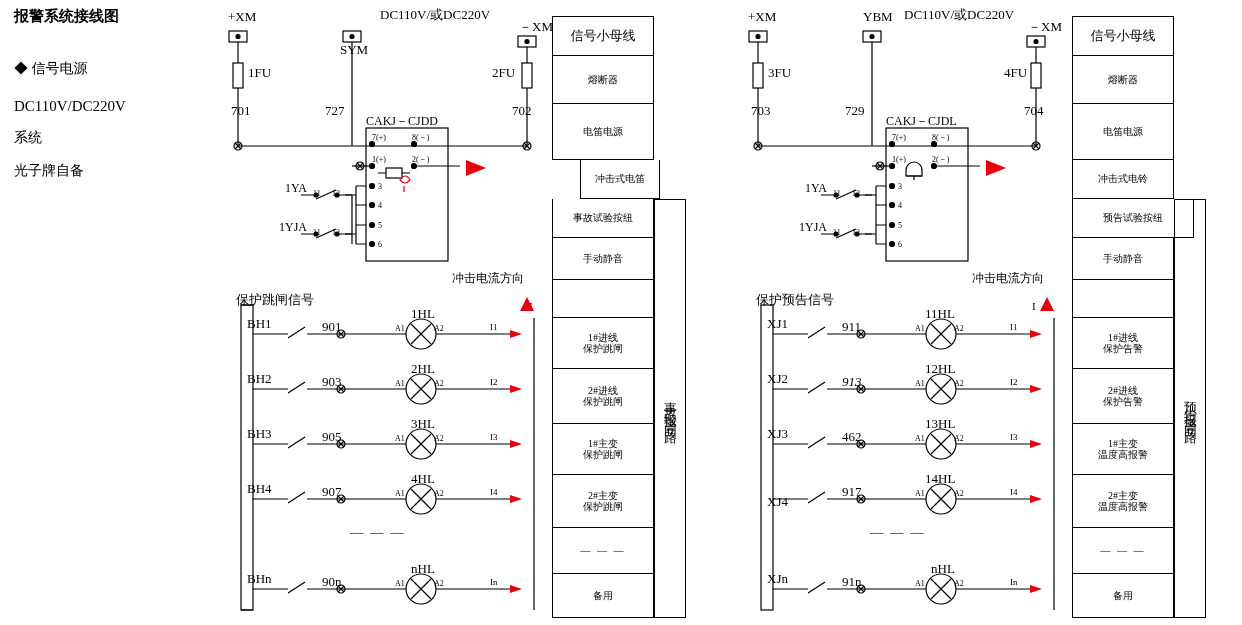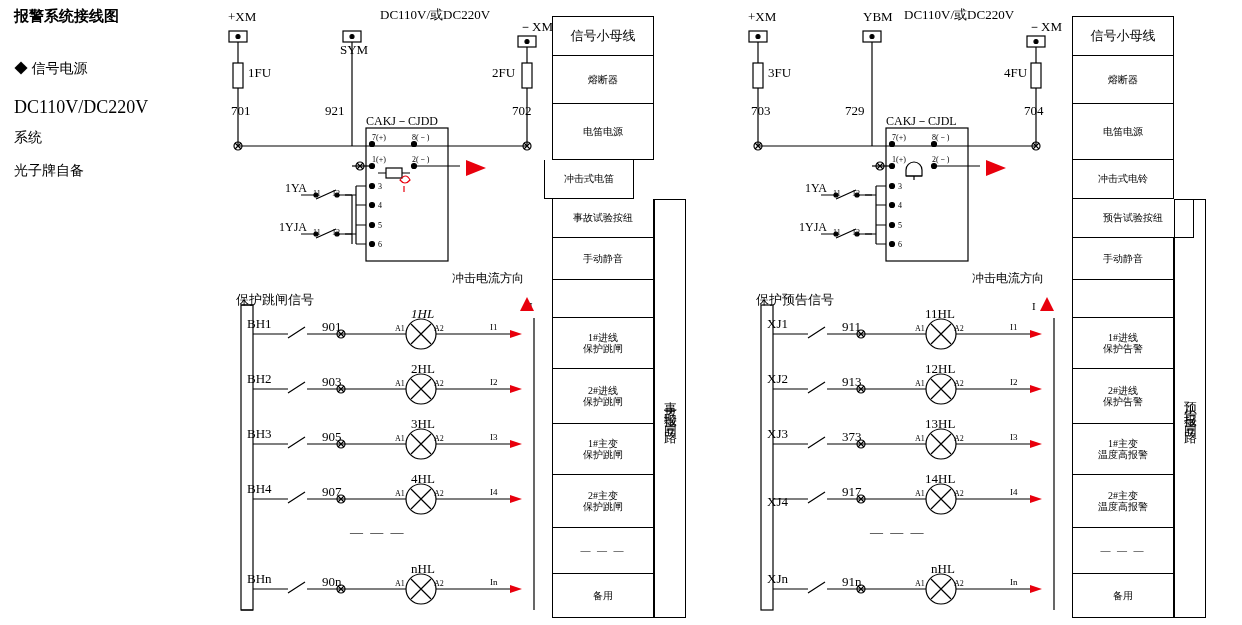--- a/index.html
+++ b/index.html
@@ -11,36 +11,36 @@
   .cell{position:absolute;box-sizing:border-box;border:1px solid #000;border-top:none;display:flex;align-items:center;justify-content:center;text-align:center;font-size:10px;line-height:1.15;}
   .cellv{position:absolute;box-sizing:border-box;border:1px solid #000;display:flex;align-items:center;justify-content:center;text-align:right;font-size:13px;}
   .vtxt{writing-mode:vertical-rl;text-orientation:upright;letter-spacing:6px;font-size:13px;}
   svg{position:absolute;top:0;left:0;overflow:visible;}
 </style>
 </head>
 <body>
 
 <div class="t title" style="left:14px;top:8px;">报警系统接线图</div>
 <div class="t" style="left:14px;top:61px;font-size:14px;">◆ 信号电源</div>
-<div class="t" style="left:14px;top:98px;font-size:18px;">DC110V/DC220V</div>
+<div class="t" style="left:14px;top:98px;font-size:15px;">DC110V/DC220V</div>
 <div class="t" style="left:14px;top:130px;font-size:14px;">系统</div>
 <div class="t" style="left:14px;top:163px;font-size:14px;">光子牌自备</div>
 
 <div>
 
   <div class="t" style="left:228px;top:10px;">+XM</div>
   <div class="t" style="left:340px;top:10px;margin-top:33px;">SYM</div>
   <div class="t" style="left:380px;top:8px;">DC110V/或DC220V</div>
   <div class="t" style="left:519px;top:20px;">－XM</div>
 
   <div class="t" style="left:248px;top:66px;">1FU</div>
   <div class="t" style="left:492px;top:66px;">2FU</div>
 
   <div class="t" style="left:231px;top:104px;">701</div>
-  <div class="t" style="left:325px;top:104px;">921</div>
+  <div class="t" style="left:325px;top:104px;">727</div>
   <div class="t" style="left:512px;top:104px;">702</div>
 
   <div class="t" style="left:366px;top:115px;font-size:12px;">CAKJ－CJDD</div>
   <div class="txs" style="left:372px;top:134px;">7(+)</div>
   <div class="txs" style="left:412px;top:134px;">8(－)</div>
   <div class="txs" style="left:372px;top:156px;">1(+)</div>
   <div class="txs" style="left:412px;top:156px;">2(－)</div>
   <div class="txs" style="left:378px;top:183px;">3</div>
   <div class="txs" style="left:378px;top:202px;">4</div>
   <div class="txs" style="left:378px;top:222px;">5</div>
@@ -52,21 +52,21 @@
   <div class="ts" style="left:279px;top:221px;font-size:12px;">1YJA</div>
   <div class="txs" style="left:313px;top:229px;">11</div>
   <div class="txs" style="left:332px;top:229px;">12</div>
 
   <div class="ts" style="left:452px;top:272px;font-size:12px;">冲击电流方向</div>
   <div class="t" style="left:236px;top:293px;">保护跳闸信号</div>
   <div class="ts" style="left:529px;top:300px;font-size:11px;">I</div>
 
   <div class="t" style="left:247px;top:317px;">BH1</div>
   <div class="t" style="left:322px;top:320px;">901</div>
-  <div class="t" style="left:411px;top:307px;font-style:italic;">1HL</div>
+  <div class="t" style="left:411px;top:307px;">1HL</div>
   <div class="txs" style="left:395px;top:325px;">A1</div>
   <div class="txs" style="left:434px;top:325px;">A2</div>
   <div class="txs" style="left:490px;top:323px;font-size:9px;">I1</div>
 
   <div class="t" style="left:247px;top:372px;">BH2</div>
   <div class="t" style="left:322px;top:375px;">903</div>
   <div class="t" style="left:411px;top:362px;">2HL</div>
   <div class="txs" style="left:395px;top:380px;">A1</div>
   <div class="txs" style="left:434px;top:380px;">A2</div>
   <div class="txs" style="left:490px;top:378px;font-size:9px;">I2</div>
@@ -90,21 +90,21 @@
   <div class="t" style="left:247px;top:572px;">BHn</div>
   <div class="t" style="left:322px;top:575px;">90n</div>
   <div class="t" style="left:411px;top:562px;">nHL</div>
   <div class="txs" style="left:395px;top:580px;">A1</div>
   <div class="txs" style="left:434px;top:580px;">A2</div>
   <div class="txs" style="left:490px;top:578px;font-size:9px;">In</div>
 
   <div class="cellv" style="left:552px;top:16px;width:102px;height:40px;">信号小母线</div>
   <div class="cell" style="left:552px;top:56px;width:102px;height:48px;">熔断器</div>
   <div class="cell" style="left:552px;top:104px;width:102px;height:56px;">电笛电源</div>
-  <div class="cell" style="left:544px;top:160px;width:90px;height:39px;">冲击式电笛</div>
+  <div class="cell" style="left:580px;top:160px;width:80px;height:39px;">冲击式电笛</div>
   <div class="cell" style="left:552px;top:199px;width:102px;height:39px;">事故试验按纽</div>
   <div class="cell" style="left:552px;top:238px;width:102px;height:42px;">手动静音</div>
   <div class="cell" style="left:552px;top:280px;width:102px;height:38px;"></div>
   <div class="cell" style="left:552px;top:318px;width:102px;height:51px;flex-direction:column;">
       <span style="white-space:pre-line;">1#进线
 保护跳闸</span>
     </div>
   <div class="cell" style="left:552px;top:369px;width:102px;height:55px;flex-direction:column;">
       <span style="white-space:pre-line;">2#进线
 保护跳闸</span>
@@ -161,28 +161,28 @@
   <div class="ts" style="left:1032px;top:300px;font-size:11px;">I</div>
 
   <div class="t" style="left:767px;top:317px;">XJ1</div>
   <div class="t" style="left:842px;top:320px;">911</div>
   <div class="t" style="left:925px;top:307px;">11HL</div>
   <div class="txs" style="left:915px;top:325px;">A1</div>
   <div class="txs" style="left:954px;top:325px;">A2</div>
   <div class="txs" style="left:1010px;top:323px;font-size:9px;">I1</div>
 
   <div class="t" style="left:767px;top:372px;">XJ2</div>
-  <div class="t" style="left:842px;top:375px;">913</div>
+  <div class="t" style="left:842px;top:375px;font-style:italic;">913</div>
   <div class="t" style="left:925px;top:362px;">12HL</div>
   <div class="txs" style="left:915px;top:380px;">A1</div>
   <div class="txs" style="left:954px;top:380px;">A2</div>
   <div class="txs" style="left:1010px;top:378px;font-size:9px;">I2</div>
 
   <div class="t" style="left:767px;top:427px;">XJ3</div>
-  <div class="t" style="left:842px;top:430px;">373</div>
+  <div class="t" style="left:842px;top:430px;">462</div>
   <div class="t" style="left:925px;top:417px;">13HL</div>
   <div class="txs" style="left:915px;top:435px;">A1</div>
   <div class="txs" style="left:954px;top:435px;">A2</div>
   <div class="txs" style="left:1010px;top:433px;font-size:9px;">I3</div>
 
   <div class="t" style="left:767px;top:495px;">XJ4</div>
   <div class="t" style="left:842px;top:485px;">917</div>
   <div class="t" style="left:925px;top:472px;">14HL</div>
   <div class="txs" style="left:915px;top:490px;">A1</div>
   <div class="txs" style="left:954px;top:490px;">A2</div>

